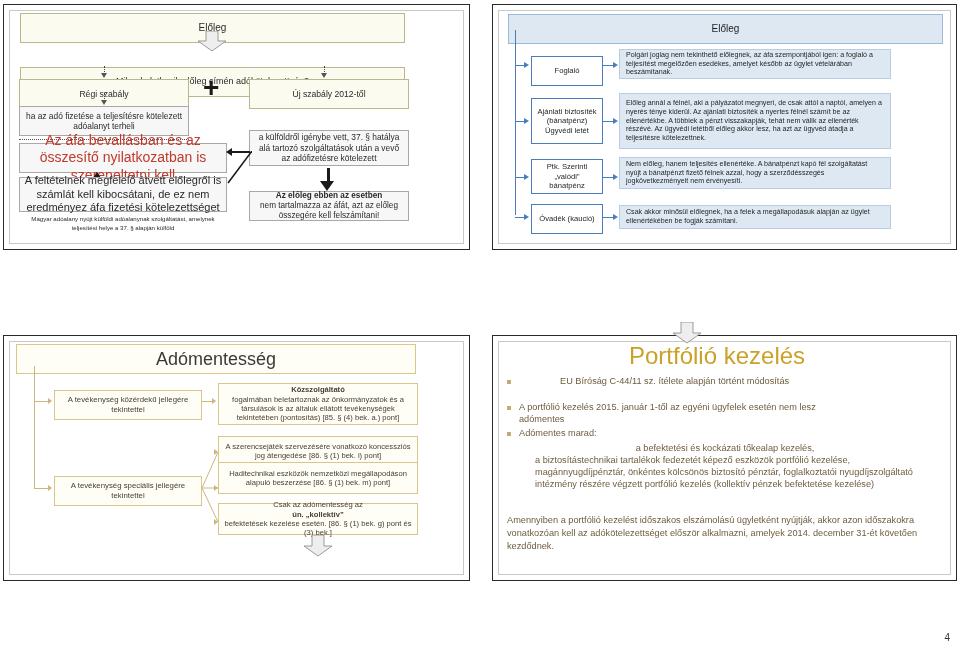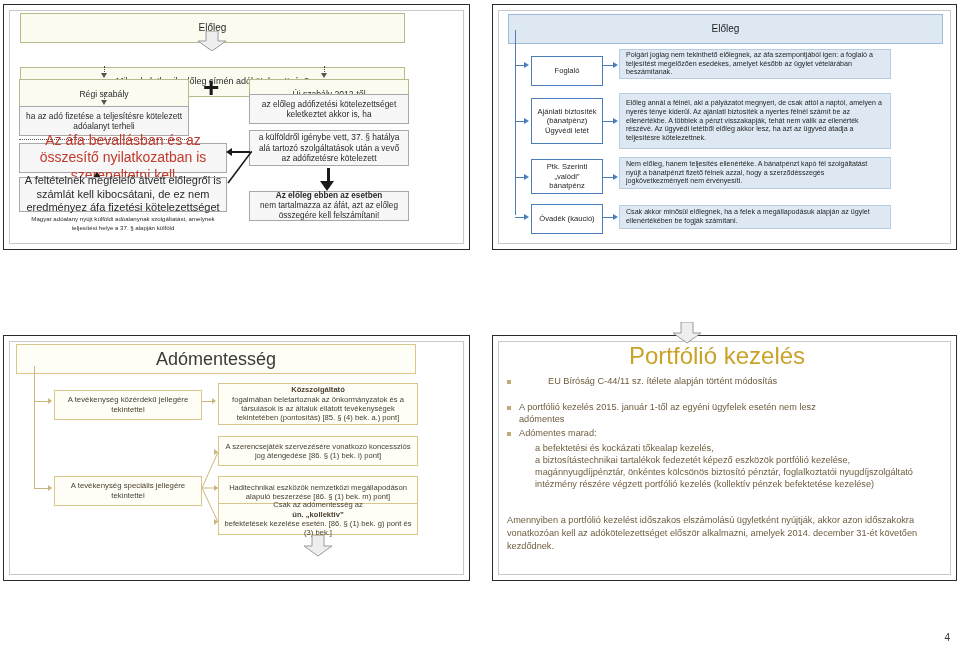--- a/index.html
+++ b/index.html
@@ -223,23 +223,20 @@
 
   <div class="dotline-h-dots" style="left:15px; top:134px; width:170px;"></div>
 
   <div class="plus-sign" style="left:199px; top:69px;">
     <span>+</span>
   </div>
 
   <div class="box box-cream" style="left:245px; top:74px; width:160px; height:14px; font-size:8.6px;">
     <span>Új szabály 2012-től</span>
   </div>
-  <div class="box box-plain" style="left:245px; top:89px; width:160px; height:26px; font-size:8.4px;">
-    <span>az előleg adófizetési kötelezettséget keletkeztet akkor is, ha</span>
-  </div>
 
   <div class="box box-plain" style="left:15px; top:138px; width:208px; height:28px; font-size:14px;">
     <span class="t-red">Az áfa bevallásban és az összesítő nyilatkozatban is szerepeltetni kell</span>
   </div>
 
   <div class="thick-v" style="left:91px; top:172px; height:10px;"></div>
   <div class="arrowhead-up" style="left:88.5px; top:167px;"></div>
 
   <div class="box box-plain" style="left:15px; top:172px; width:208px; height:35px; font-size:11px;">
     <span>A feltételnek megfelelő átvett előlegről is számlát kell kibocsátani, de ez nem eredményez áfa fizetési kötelezettséget</span>
@@ -359,21 +356,21 @@
     <line x1="0" y1="44" x2="16" y2="78" stroke="#cbb77c" stroke-width="1"></line>
   </svg>
   <div class="arrowhead-right-gold" style="left:210px; top:113px;"></div>
   <div class="arrowhead-right-gold" style="left:210px; top:149px;"></div>
   <div class="arrowhead-right-gold" style="left:210px; top:183px;"></div>
 
   <div class="box box-gold" style="left:214px; top:100px; width:200px; height:26px; font-size:7.6px;">
     <span>A szerencsejáték szervezésére vonatkozó koncessziós jog átengedése [86. § (1) bek. i) pont]</span>
   </div>
 
-  <div class="box box-gold" style="left:214px; top:140px; width:200px; height:32px; font-size:7.6px;">
+  <div class="box box-gold" style="left:214px; top:126px; width:200px; height:32px; font-size:7.6px;">
     <span>Haditechnikai eszközök nemzetközi megállapodáson alapuló beszerzése [86. § (1) bek. m) pont]</span>
   </div>
 
   <div class="box box-gold" style="left:214px; top:167px; width:200px; height:32px; font-size:7.6px;">
     <span><span>Csak az adómentesség az </span><b class="t-bold">ún. „kollektív”</b><span> befektetések kezelése esetén. [86. § (1) bek. g) pont és (3) bek.]</span></span>
   </div>
 
   <svg class="block-arrow" style="left:296px; top:199px;" width="36" height="22">
     <polygon points="12,0 24,0 24,11 32,11 18,21 4,11 12,11" fill="#eeeeee" stroke="#9a9a9a" stroke-width="1"></polygon>
   </svg>
@@ -384,35 +381,35 @@
 
   <svg class="block-arrow" style="left:176px; top:-14px;" width="36" height="22">
     <polygon points="12,0 24,0 24,11 32,11 18,21 4,11 12,11" fill="#eeeeee" stroke="#9a9a9a" stroke-width="1"></polygon>
   </svg>
 
   <div class="big-title" style="left:136px; top:6px;">
     <span>Portfólió kezelés</span>
   </div>
 
   <div class="pf-bullet" style="left:14px; top:44px;"></div>
-  <div class="pf-line" style="left:14px; top:39px; width:390px;padding-left:41px;">
+  <div class="pf-line" style="left:26px; top:39px; width:390px;padding-left:41px;">
     <span>EU Bíróság C-44/11 sz. ítélete alapján történt módosítás</span>
   </div>
 
   <div class="pf-bullet" style="left:14px; top:70px;"></div>
   <div class="pf-line" style="left:26px; top:65px; width:330px;">
     <span>A portfólió kezelés 2015. január 1-től az egyéni ügyfelek esetén nem lesz adómentes</span>
   </div>
 
   <div class="pf-bullet" style="left:14px; top:96px;"></div>
   <div class="pf-line" style="left:26px; top:91px; width:330px;">
     <span>Adómentes marad:</span>
   </div>
 
-  <div class="pf-line" style="left:42px; top:106px; width:380px;">
+  <div class="pf-line" style="left:42px; top:106px; width:380px;text-align:center;">
     <span>a befektetési és kockázati tőkealap kezelés,</span>
   </div>
   <div class="pf-line" style="left:42px; top:118px; width:380px;">
     <span>a biztosítástechnikai tartalékok fedezetét képező eszközök portfólió kezelése,</span>
   </div>
   <div class="pf-line" style="left:42px; top:130px; width:380px;">
     <span>magánnyugdíjpénztár, önkéntes kölcsönös biztosító pénztár, foglalkoztatói nyugdíjszolgáltató intézmény részére végzett portfólió kezelés (kollektív pénzek befektetése kezelése)</span>
   </div>
 
   <div class="pf-para" style="left:14px; top:178px; width:420px;">

